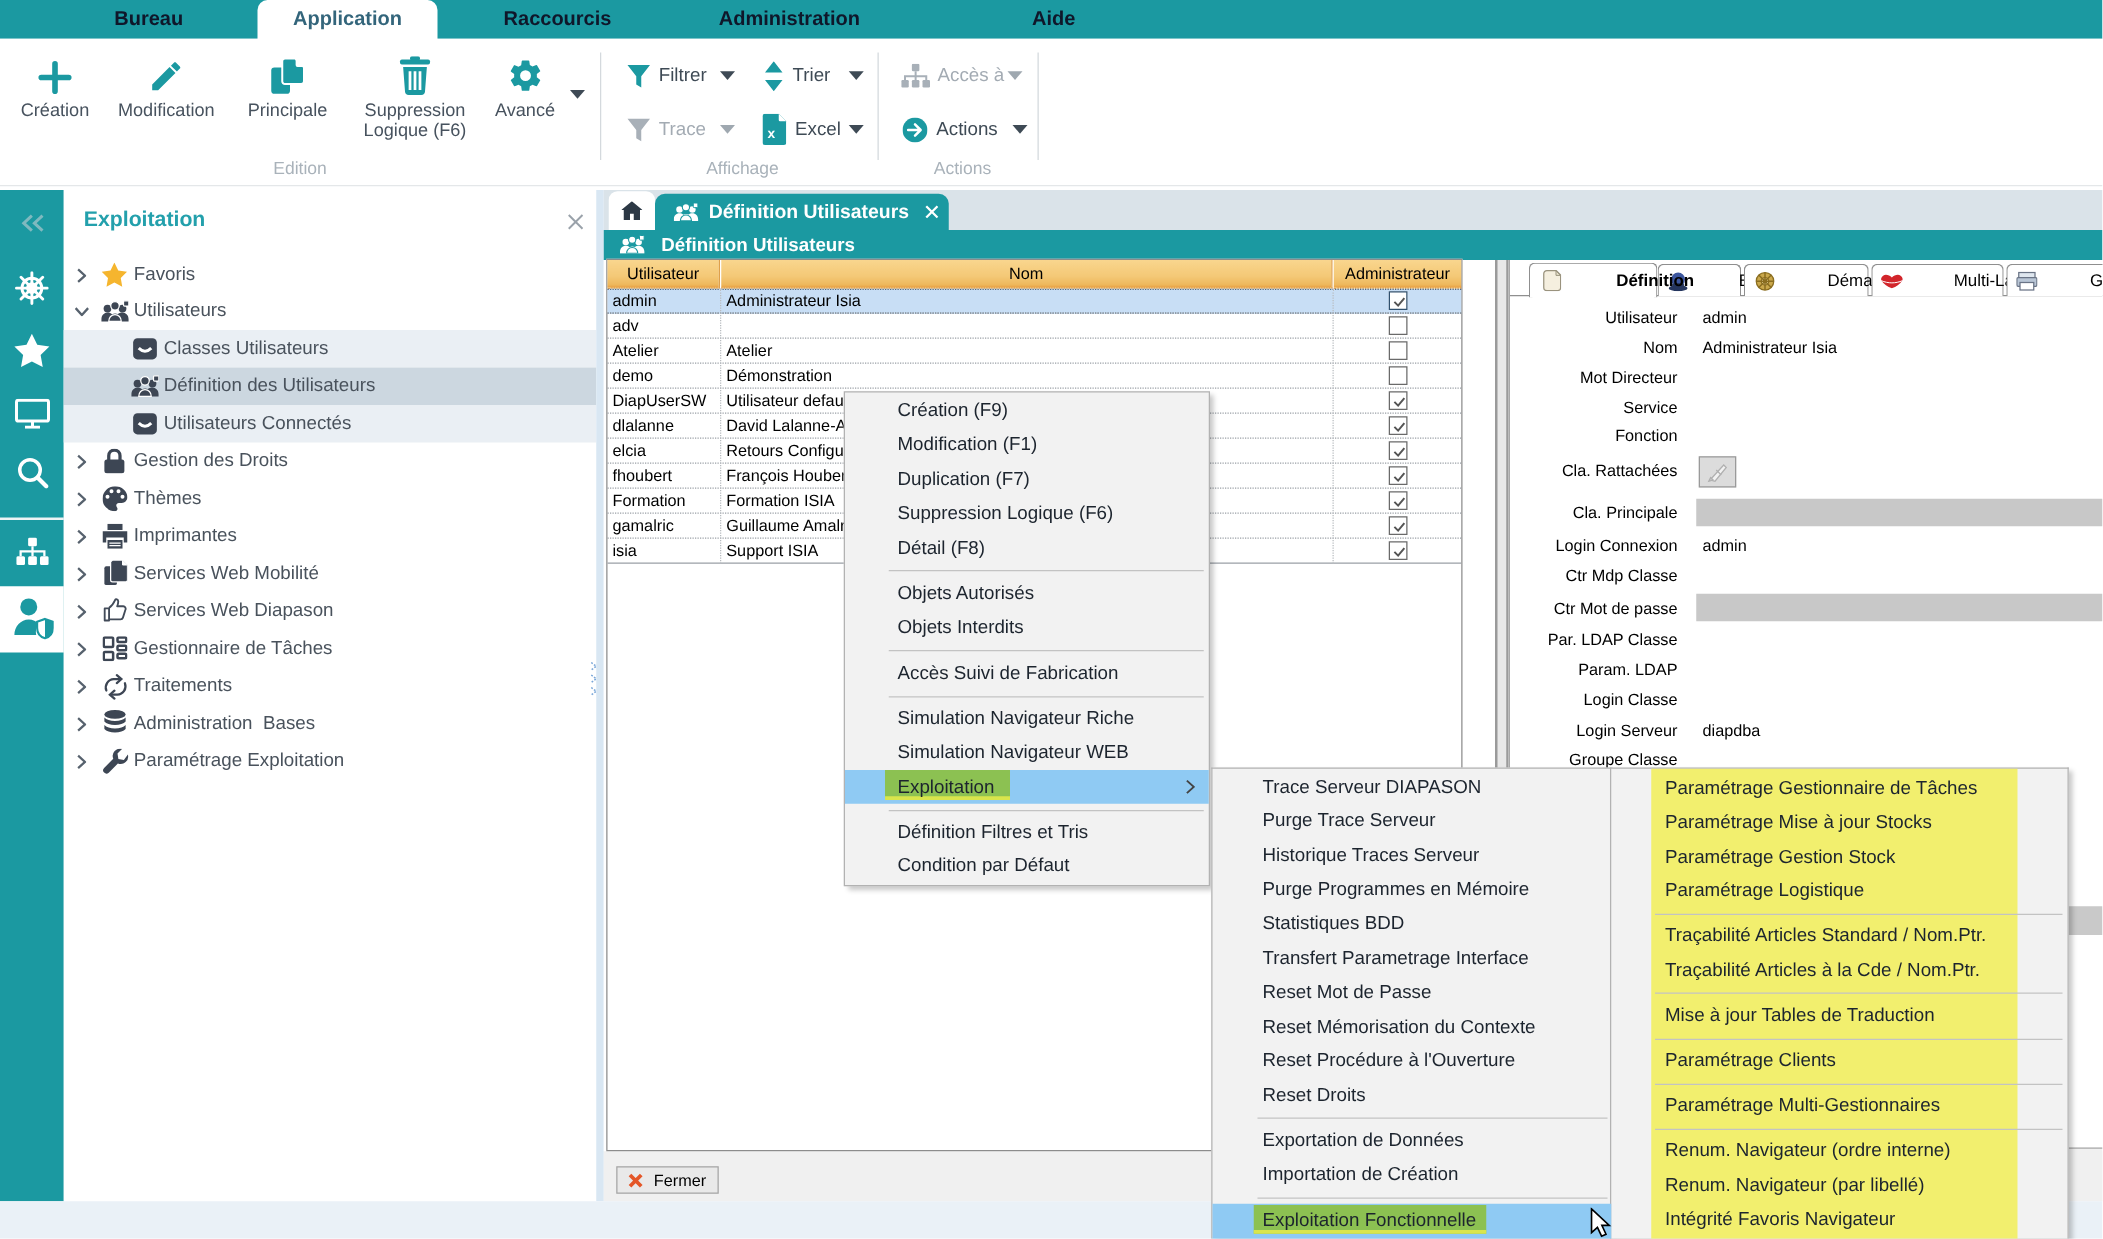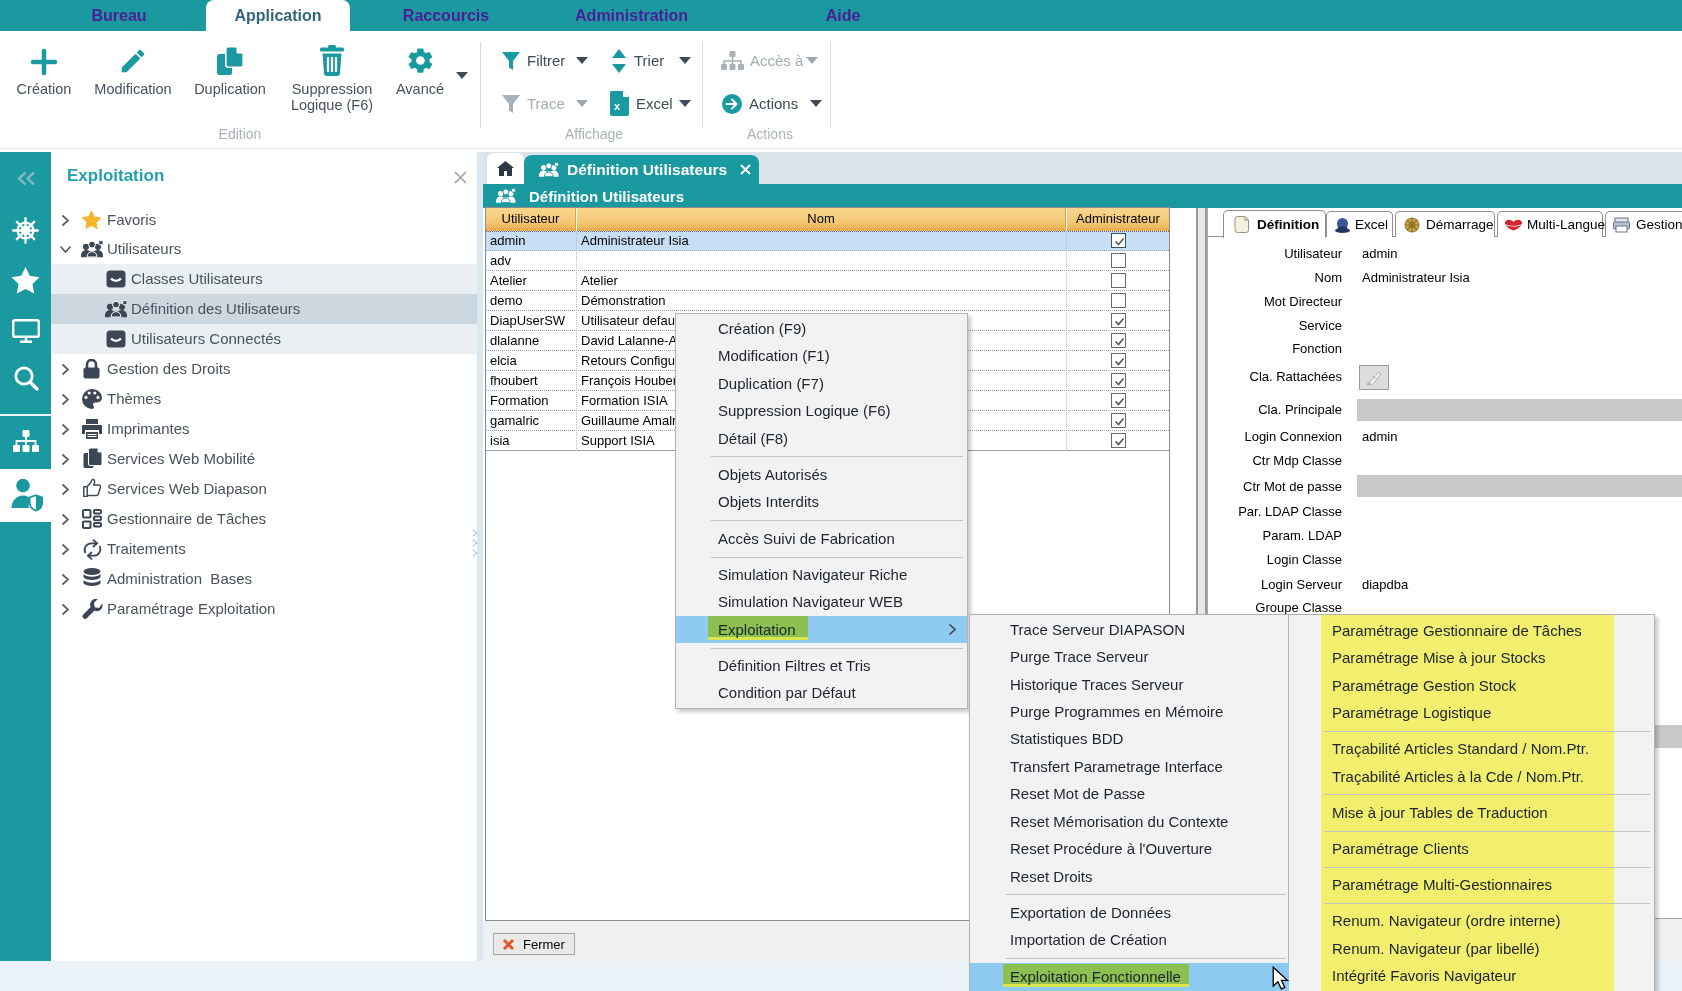--- a/index.html
+++ b/index.html
@@ -3,21 +3,21 @@
 <meta charset="utf-8">
 <style>
   * { margin:0; padding:0; box-sizing:border-box; }
   html,body { width:1682px; height:991px; overflow:hidden; background:#fff;
     font-family:"Liberation Sans", sans-serif; }
   .abs { position:absolute; }
   #root { position:relative; width:1682px; height:991px; }
   svg { display:block; }
   
   #topbar { left:0; top:0; width:1682px; height:31px; background:#1b99a1; }
-  .topmenu { position:absolute; top:0; height:31px; line-height:31px; color:#4c1d95;
+  .topmenu { position:absolute; top:0; height:31px; line-height:31px; color:#0f172a;
     font-size:16px; font-weight:bold; text-align:center; }
   #apptab { position:absolute; left:206px; top:0px; width:144px; height:36px;
     background:#fff; border-radius:8px 8px 0 0; color:#33657b; font-size:16px;
     font-weight:bold; text-align:center; line-height:32px; }
   
   #ribbon { left:0; top:31px; width:1682px; height:118px; background:#fff;
     border-bottom:1px solid #e4e7e9; }
   .rlabel { position:absolute; color:#47525e; font-size:14.5px; text-align:center; white-space:nowrap; }
   .rgroup { position:absolute; color:#a9b2ba; font-size:14px; text-align:center; }
   .rsep { position:absolute; width:1px; background:#d4d9dd; }
@@ -48,21 +48,21 @@
   <svg class="abs" style="left:118px;top:46px" width="30" height="30" viewBox="0 0 24 24">
     <path fill="#1b99a1" d="M3 17.2V21h3.8L17.9 9.9l-3.8-3.8L3 17.2zM20.7 7.1c.4-.4.4-1 0-1.4l-2.4-2.4c-.4-.4-1-.4-1.4 0l-1.9 1.9 3.8 3.8 1.9-1.9z"></path>
   </svg>
   <div class="rlabel" style="left:81px;top:81px;width:104px;">Modification</div>
 
   <svg class="abs" style="left:216px;top:45px" width="30" height="32" viewBox="0 0 30 32">
     <rect x="1" y="9" width="15" height="21" rx="2.5" fill="#1b99a1"></rect>
     <path fill="#1b99a1" stroke="#fff" stroke-width="1.6" d="M12 1.8h8.2l7 7V20a2.2 2.2 0 0 1-2.2 2.2H12A2.2 2.2 0 0 1 9.8 20V4A2.2 2.2 0 0 1 12 1.8z"></path>
     <path fill="#fff" d="M20.5 1.5 27.5 8.5h-5.5a1.5 1.5 0 0 1-1.5-1.5z"></path>
   </svg>
-  <div class="rlabel" style="left:182px;top:81px;width:96px;">Duplication</div>
+  <div class="rlabel" style="left:182px;top:81px;width:96px;">Principale</div>
 
   <svg class="abs" style="left:318px;top:45px" width="28" height="31" viewBox="0 0 28 31">
     <rect x="2" y="2.5" width="24" height="4" rx="1.5" fill="#1b99a1"></rect>
     <rect x="10" y="0" width="8" height="3.5" rx="1.5" fill="#1b99a1"></rect>
     <path fill="#1b99a1" d="M4.5 8.5h19l-1.5 19.7a3 3 0 0 1-3 2.8H9a3 3 0 0 1-3-2.8z"></path>
     <path d="M10 12v15M14 12v15M18 12v15" stroke="#fff" stroke-width="2.2"></path>
   </svg>
   <div class="rlabel" style="left:277px;top:81px;width:110px;">Suppression<br>Logique (F6)</div>
 
   <svg class="abs" style="left:406px;top:46px" width="29" height="29" viewBox="0 0 24 24">
@@ -463,21 +463,21 @@
   </svg>
   <div class="abs" style="left:523px;top:937px;font-size:13px;color:#000;">Fermer</div>
 
   <div class="abs" style="left:1196px;top:208px;width:11px;height:713px;background:#e8e8e8;border-left:2px solid #9a9a9a;border-right:2px solid #9a9a9a;"></div>
 
   <div class="abs" style="left:1207px;top:208px;width:475px;height:710px;background:#fff;border-left:1px solid #a8a8a8;"></div>
   <div class="abs" style="left:1207px;top:918px;width:475px;height:43px;background:#f0f0f0;border-top:1px solid #a8a8a8;"></div>
   <style>
     .wtab { position:absolute; top:211px; height:26px; background:#fff; border:1px solid #8f8f8f; border-bottom:none;
       border-radius:5px 5px 0 0; font-size:13.5px; color:#000; }
-    .wtab .lbl { position:absolute; top:5px; white-space:nowrap; }
+    .wtab .lbl { position:absolute; top:5px; white-space:nowrap;margin-left:36px; }
     .flabel { position:absolute; width:130px; text-align:right; font-size:13px; color:#000; white-space:nowrap; }
     .fvalue { position:absolute; left:1362px; font-size:13px; color:#000; white-space:nowrap; }
   </style>
   <div class="abs" style="left:1208px;top:236px;width:474px;height:1px;background:#8f8f8f;"></div>
   <div class="wtab" style="left:1326px;width:67px;">
       <span class="lbl" style="left:28px;">Excel</span>
     <svg style="position:absolute;left:7px;top:5px" width="17" height="16" viewBox="0 0 17 16">
         <ellipse cx="8.5" cy="13.5" rx="7.5" ry="2.5" fill="#24355e"></ellipse>
         <path fill="#3c569e" d="M8.5 1a5.5 5.5 0 0 0-5.5 5.5c0 2 .8 3.6 2 4.7h7a6.3 6.3 0 0 0 2-4.7A5.5 5.5 0 0 0 8.5 1z"></path>
         <ellipse cx="8.5" cy="11" rx="5" ry="1.6" fill="#24355e"></ellipse>

